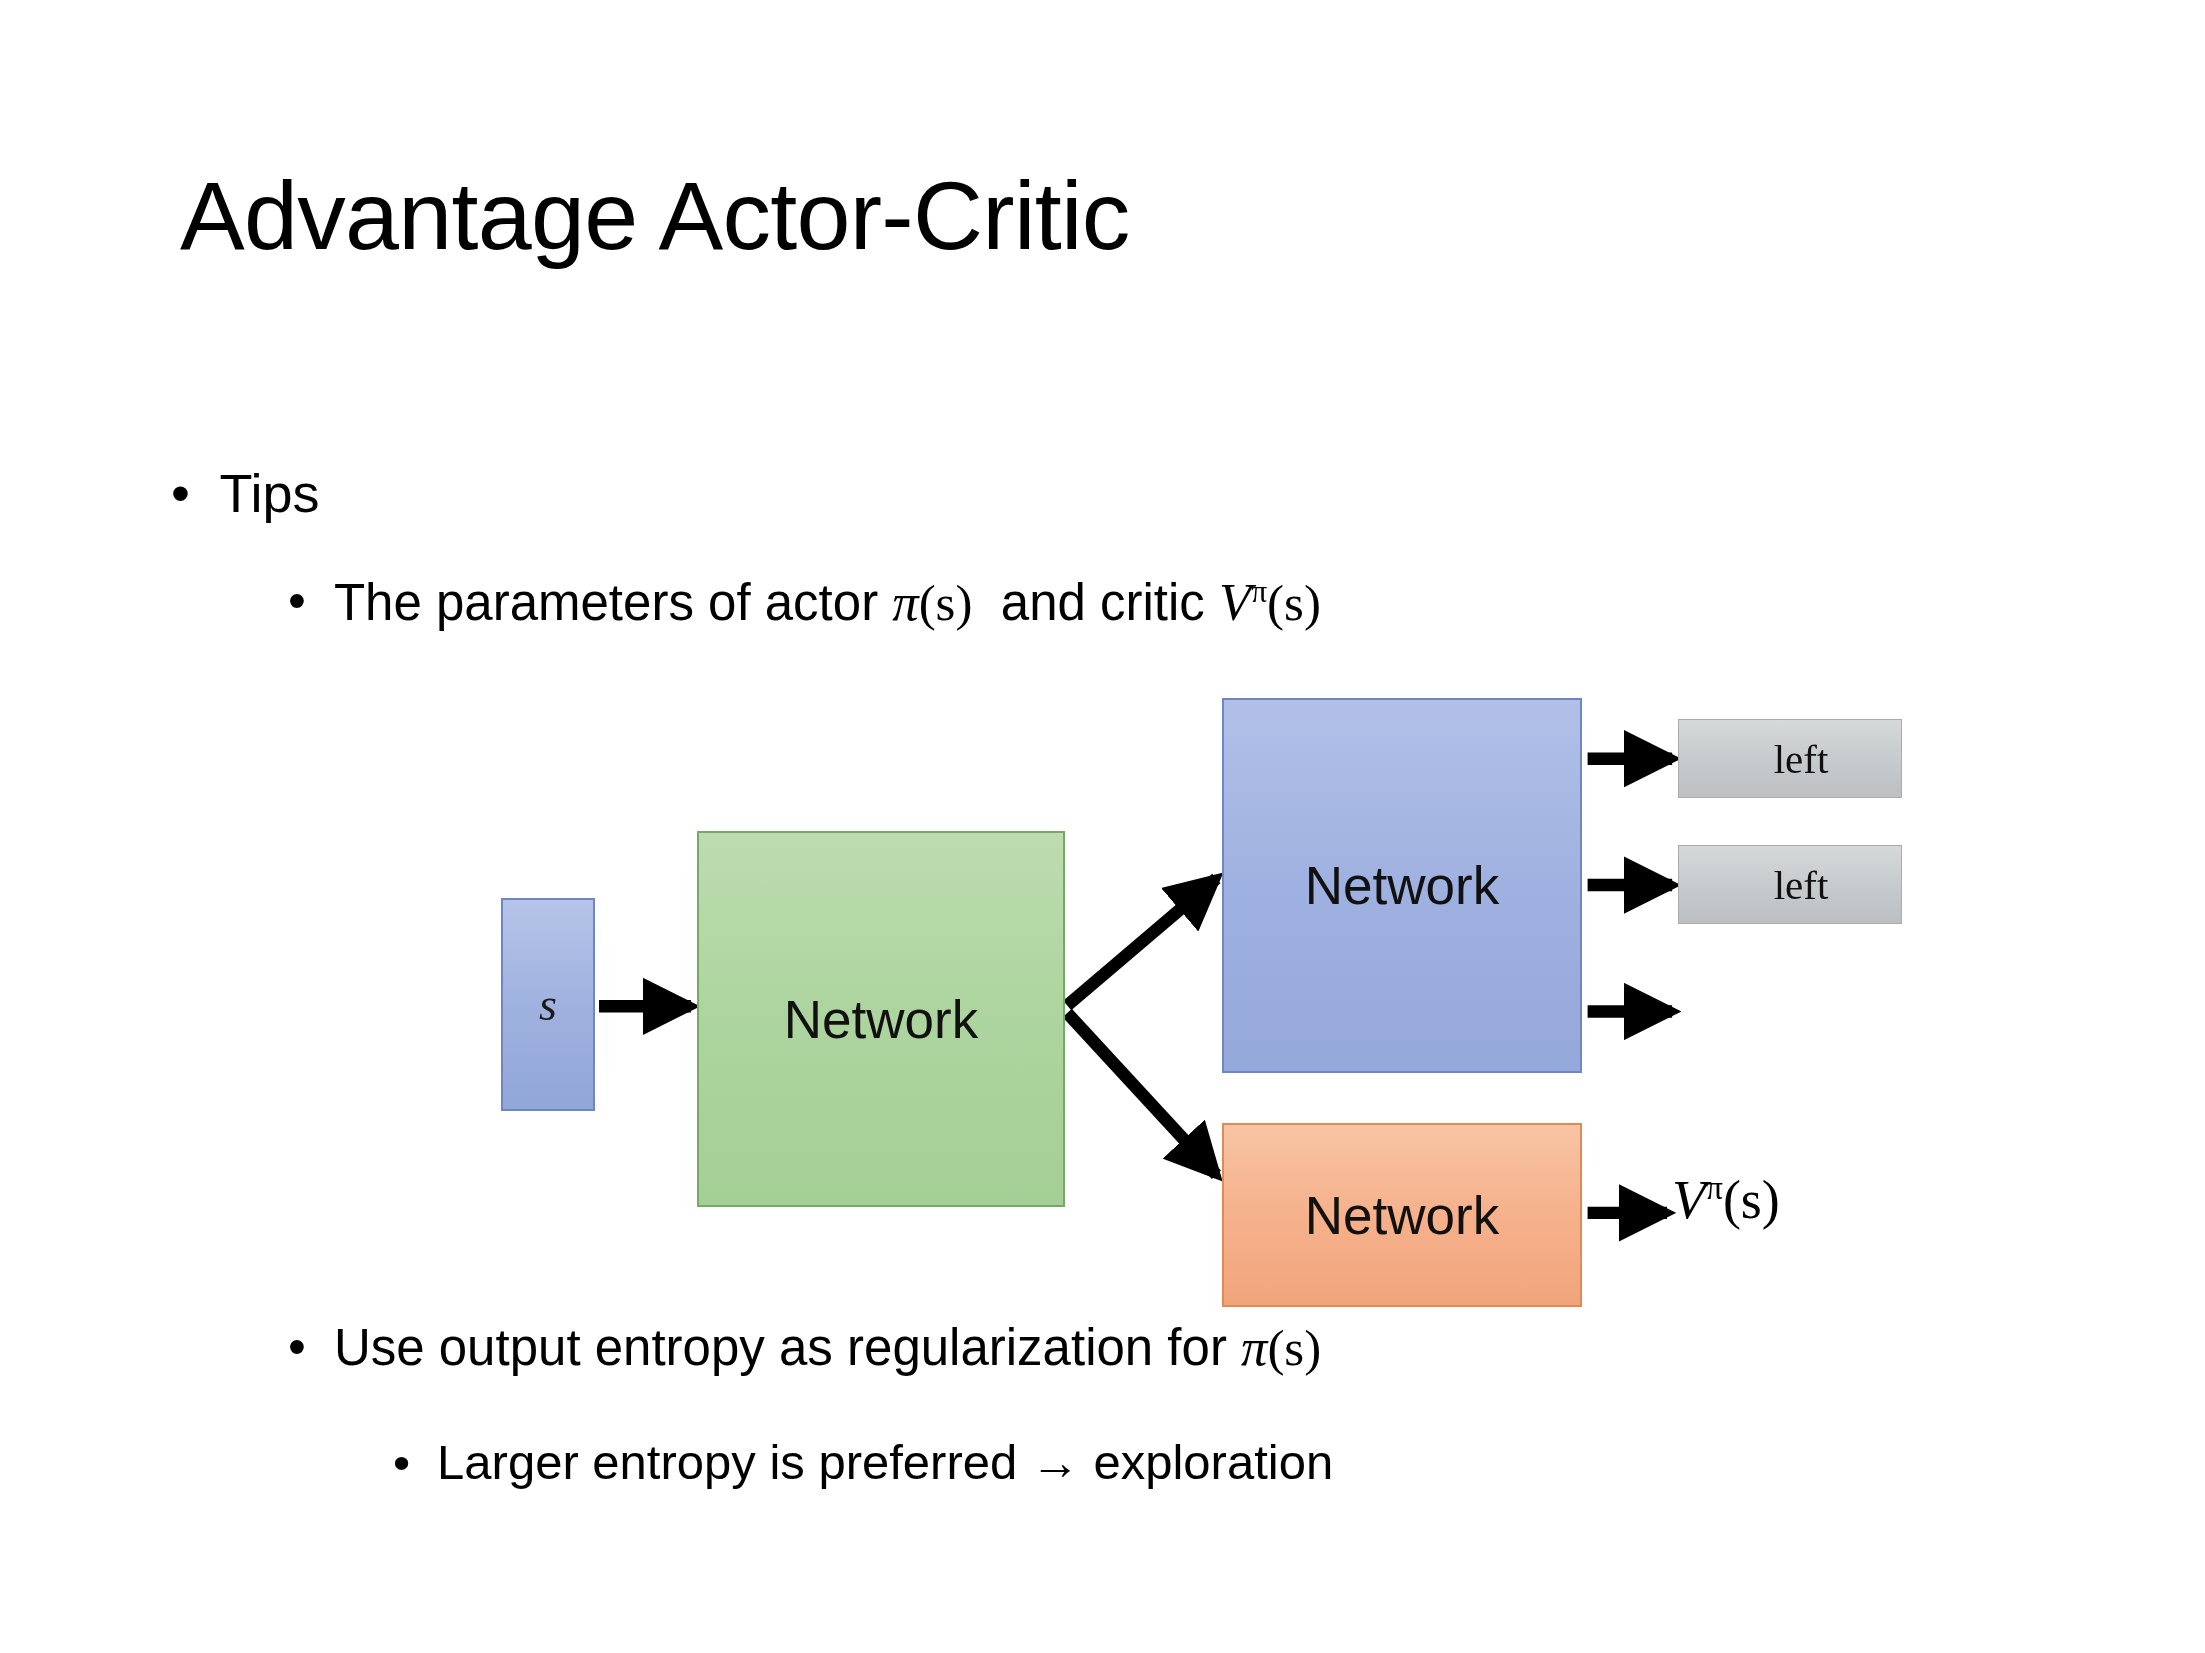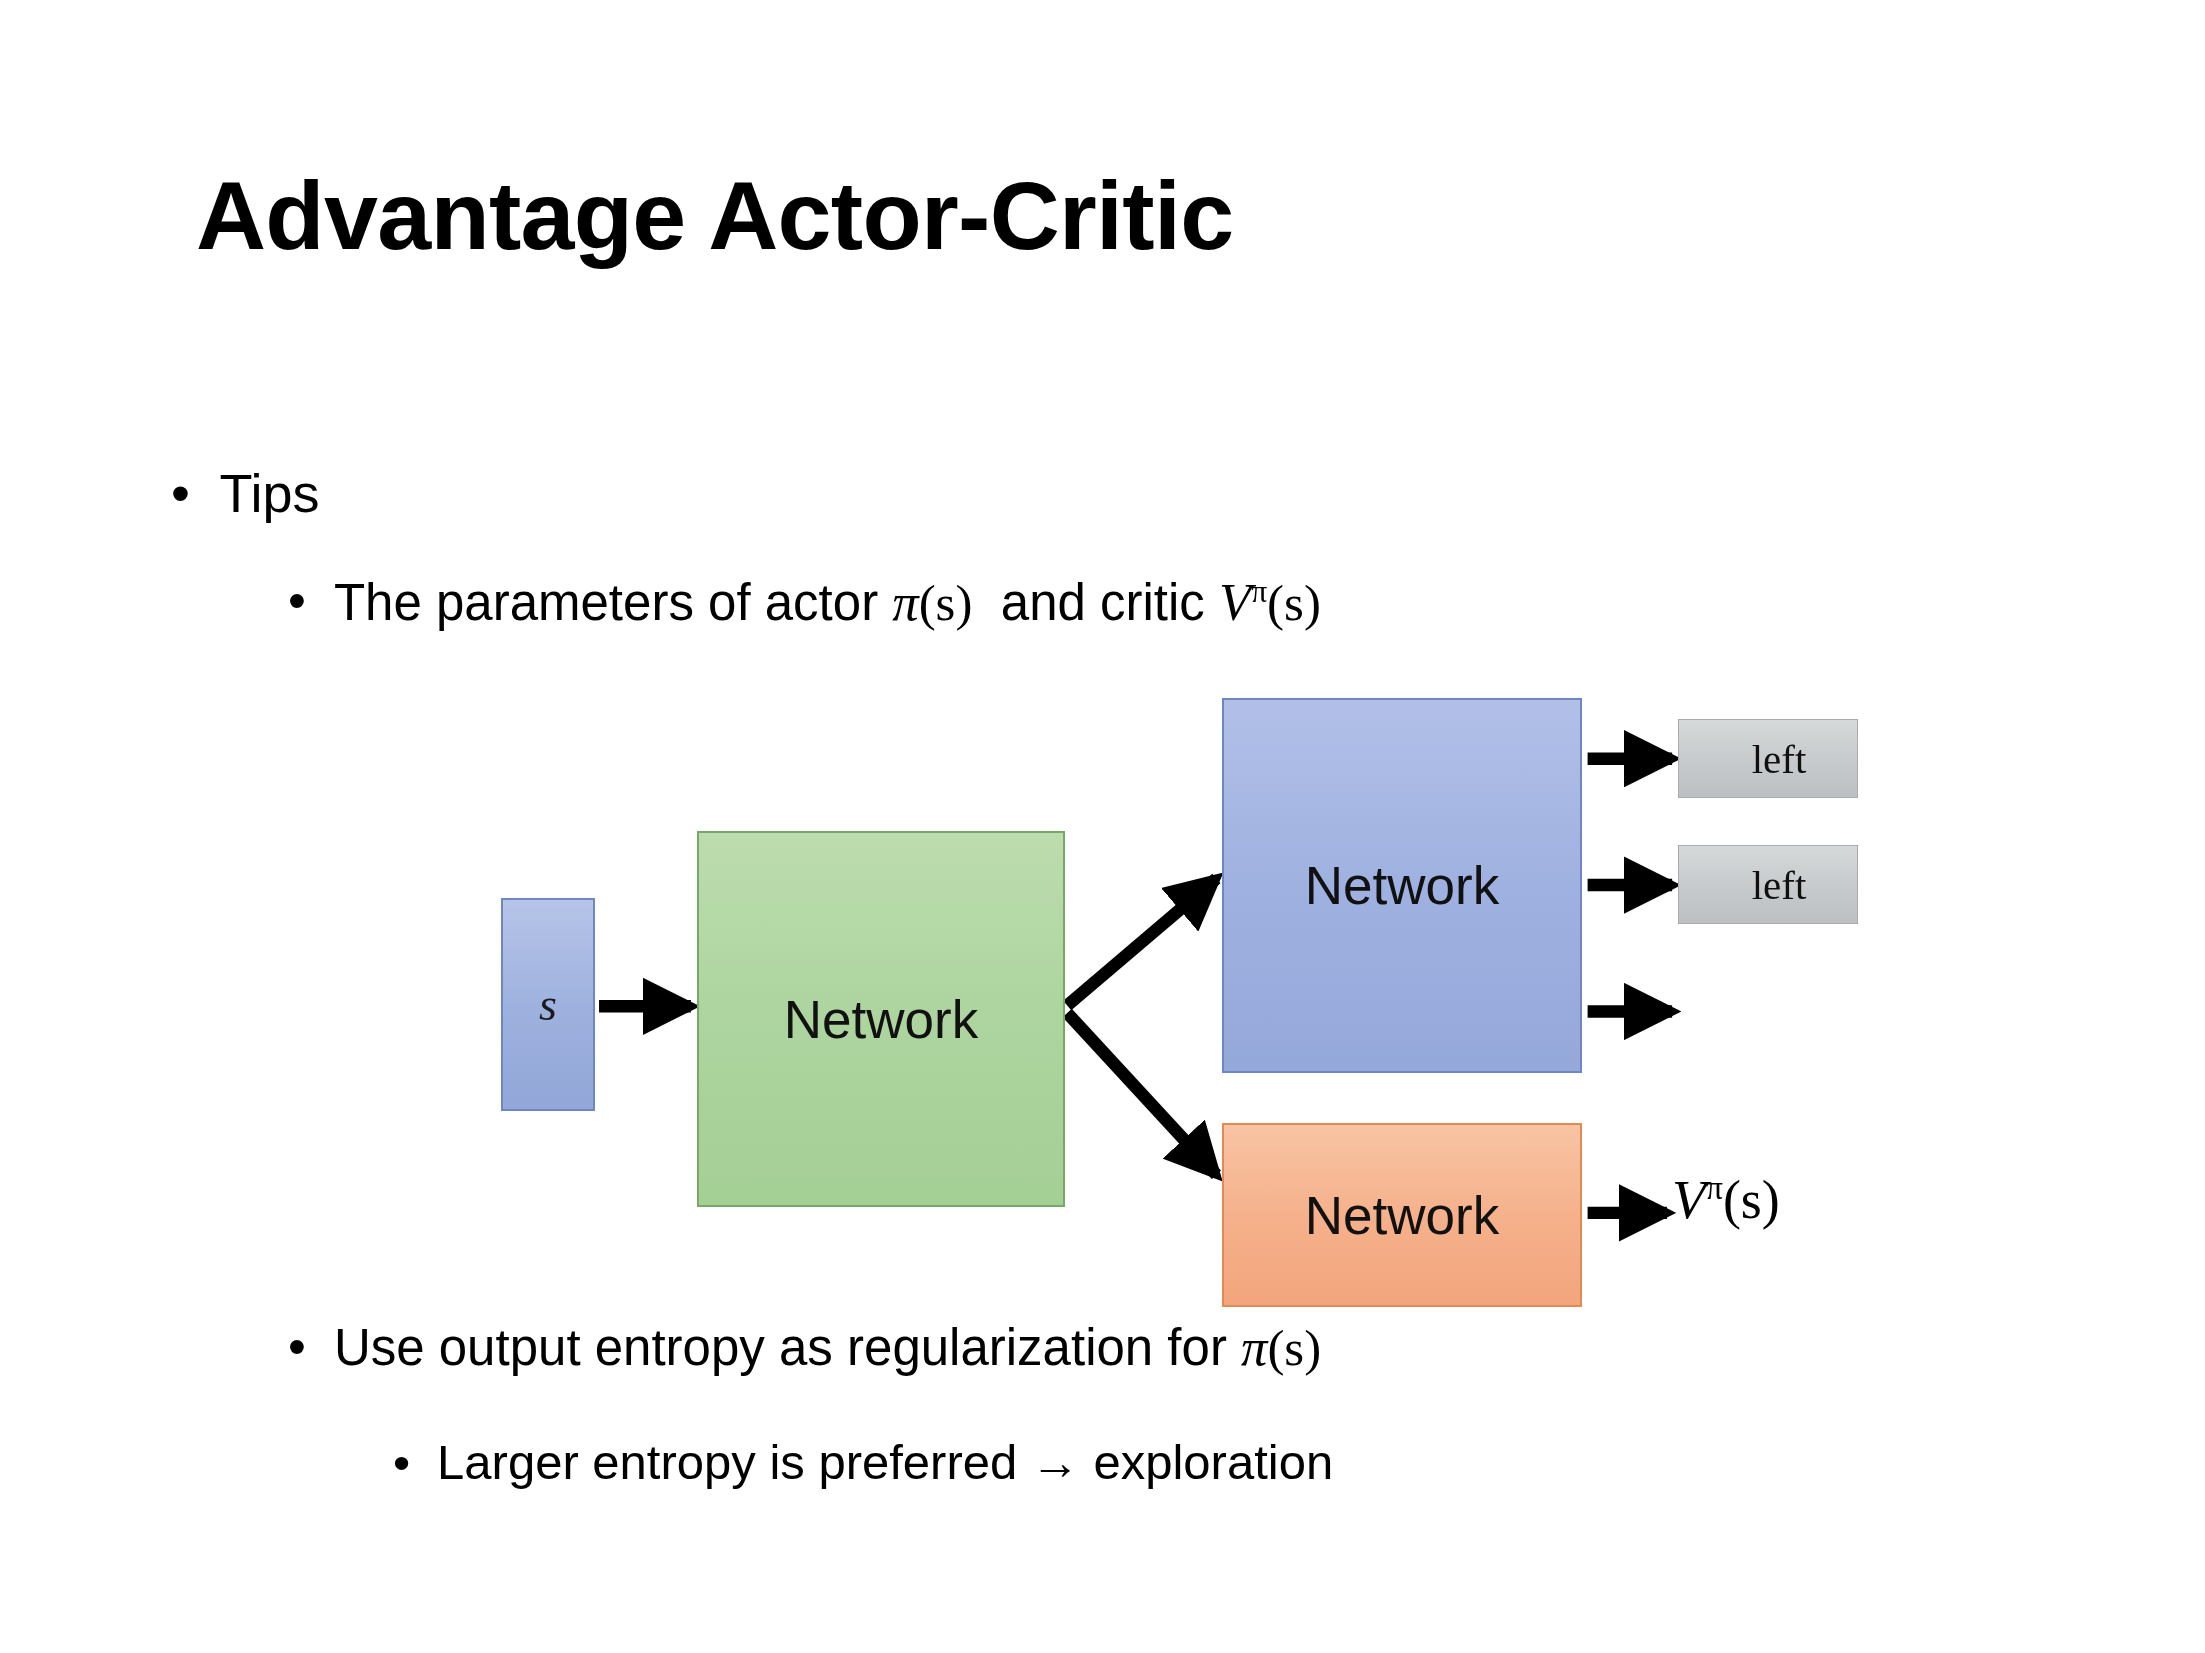--- a/index.html
+++ b/index.html
@@ -17,25 +17,24 @@
     color: #000000;
   }
 
   
   #title {
     position: absolute;
     left: 180px;
     top: 165px;
     font-size: 97px;
     line-height: 1.05;
-    font-weight: 700;
+    font-weight: 400;
     letter-spacing: -0.7px;
     color: #000000;
     white-space: nowrap;
-    margin-left: 16px;
   }
 
   
   .bullet-row {
     position: absolute;
     display: flex;
     align-items: flex-start;
     white-space: nowrap;
   }
   .dot {
@@ -162,21 +161,21 @@
     background: linear-gradient(180deg, #f8c4a4 0%, #f5b18c 50%, #f2a57c 100%);
     border: 2.2px solid #e08b55;
   }
   #node-critic .lbl {
     font-size: 53px;
     color: #111111;
   }
 
   .outbox {
     position: absolute;
-    width: 180px;
+    width: 224px;
     height: 79px;
     background: linear-gradient(180deg, #d6d9da 0%, #c7cacc 55%, #bcc0c2 100%);
     border: 1.5px solid #a9acae;
     display: flex;
     align-items: center;
     justify-content: center;
     box-sizing: border-box;
     padding-left: 22px;
   }
   .outbox .lbl {

